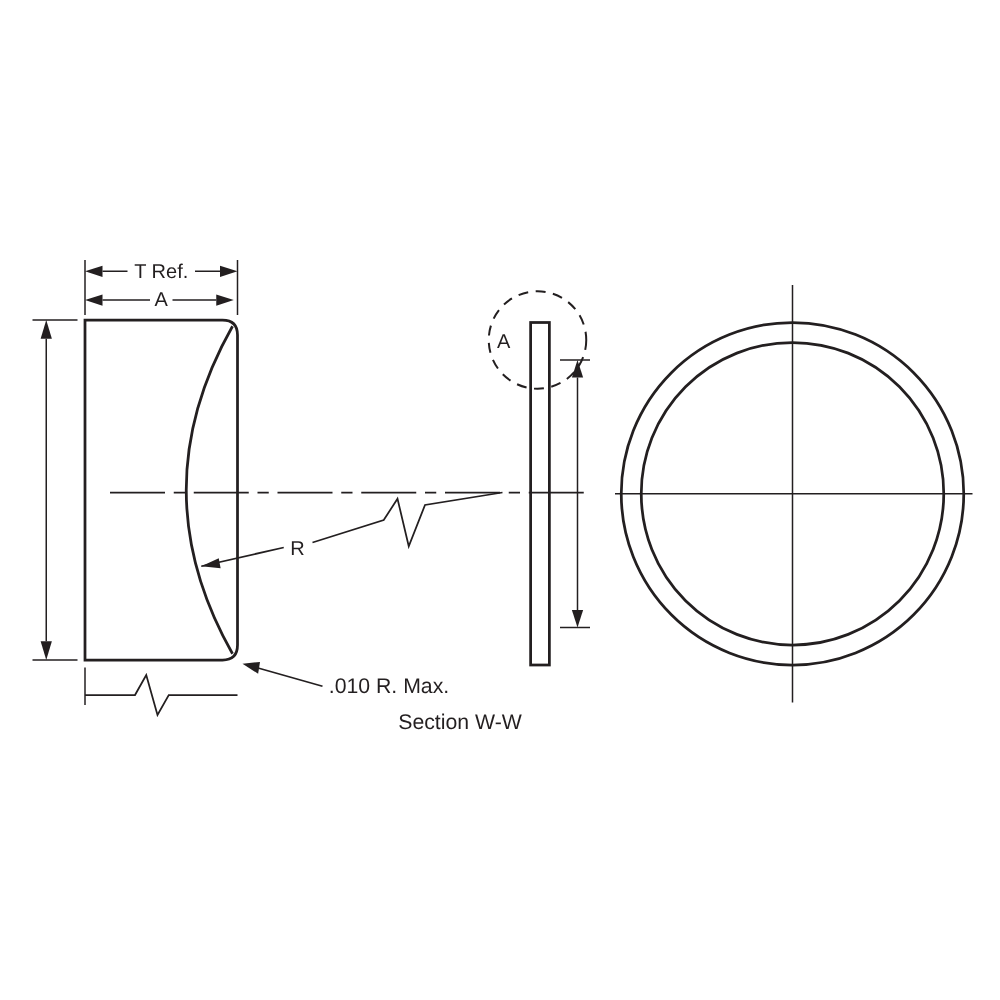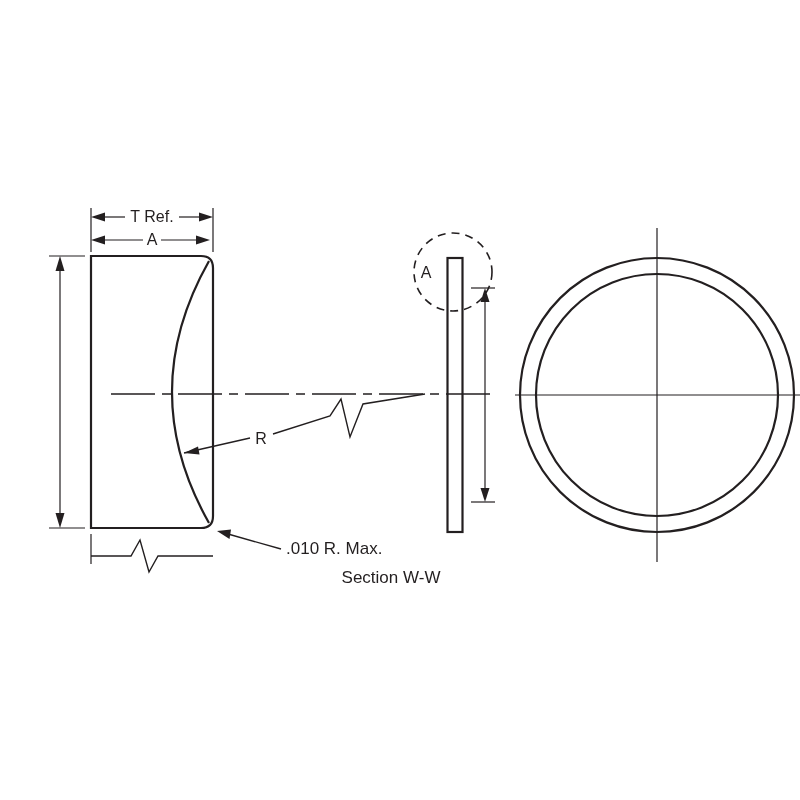--- a/index.html
+++ b/index.html
@@ -10,21 +10,20 @@
   body {
     width: 800px;
     height: 800px;
     font-family: "Liberation Sans", sans-serif;
   }
   .drawing-root {
     width: 741px;
     height: 800px;
     background: #ffffff;
     position: relative;
-    margin-left: 23px;
   }
   svg { display: block; }
   svg text {
     fill: #231F20;
     font-family: "Liberation Sans", sans-serif;
   }
   .dim-label { font-size: 16px; }
   .note-label { font-size: 17px; }
 </style>
 </head>

